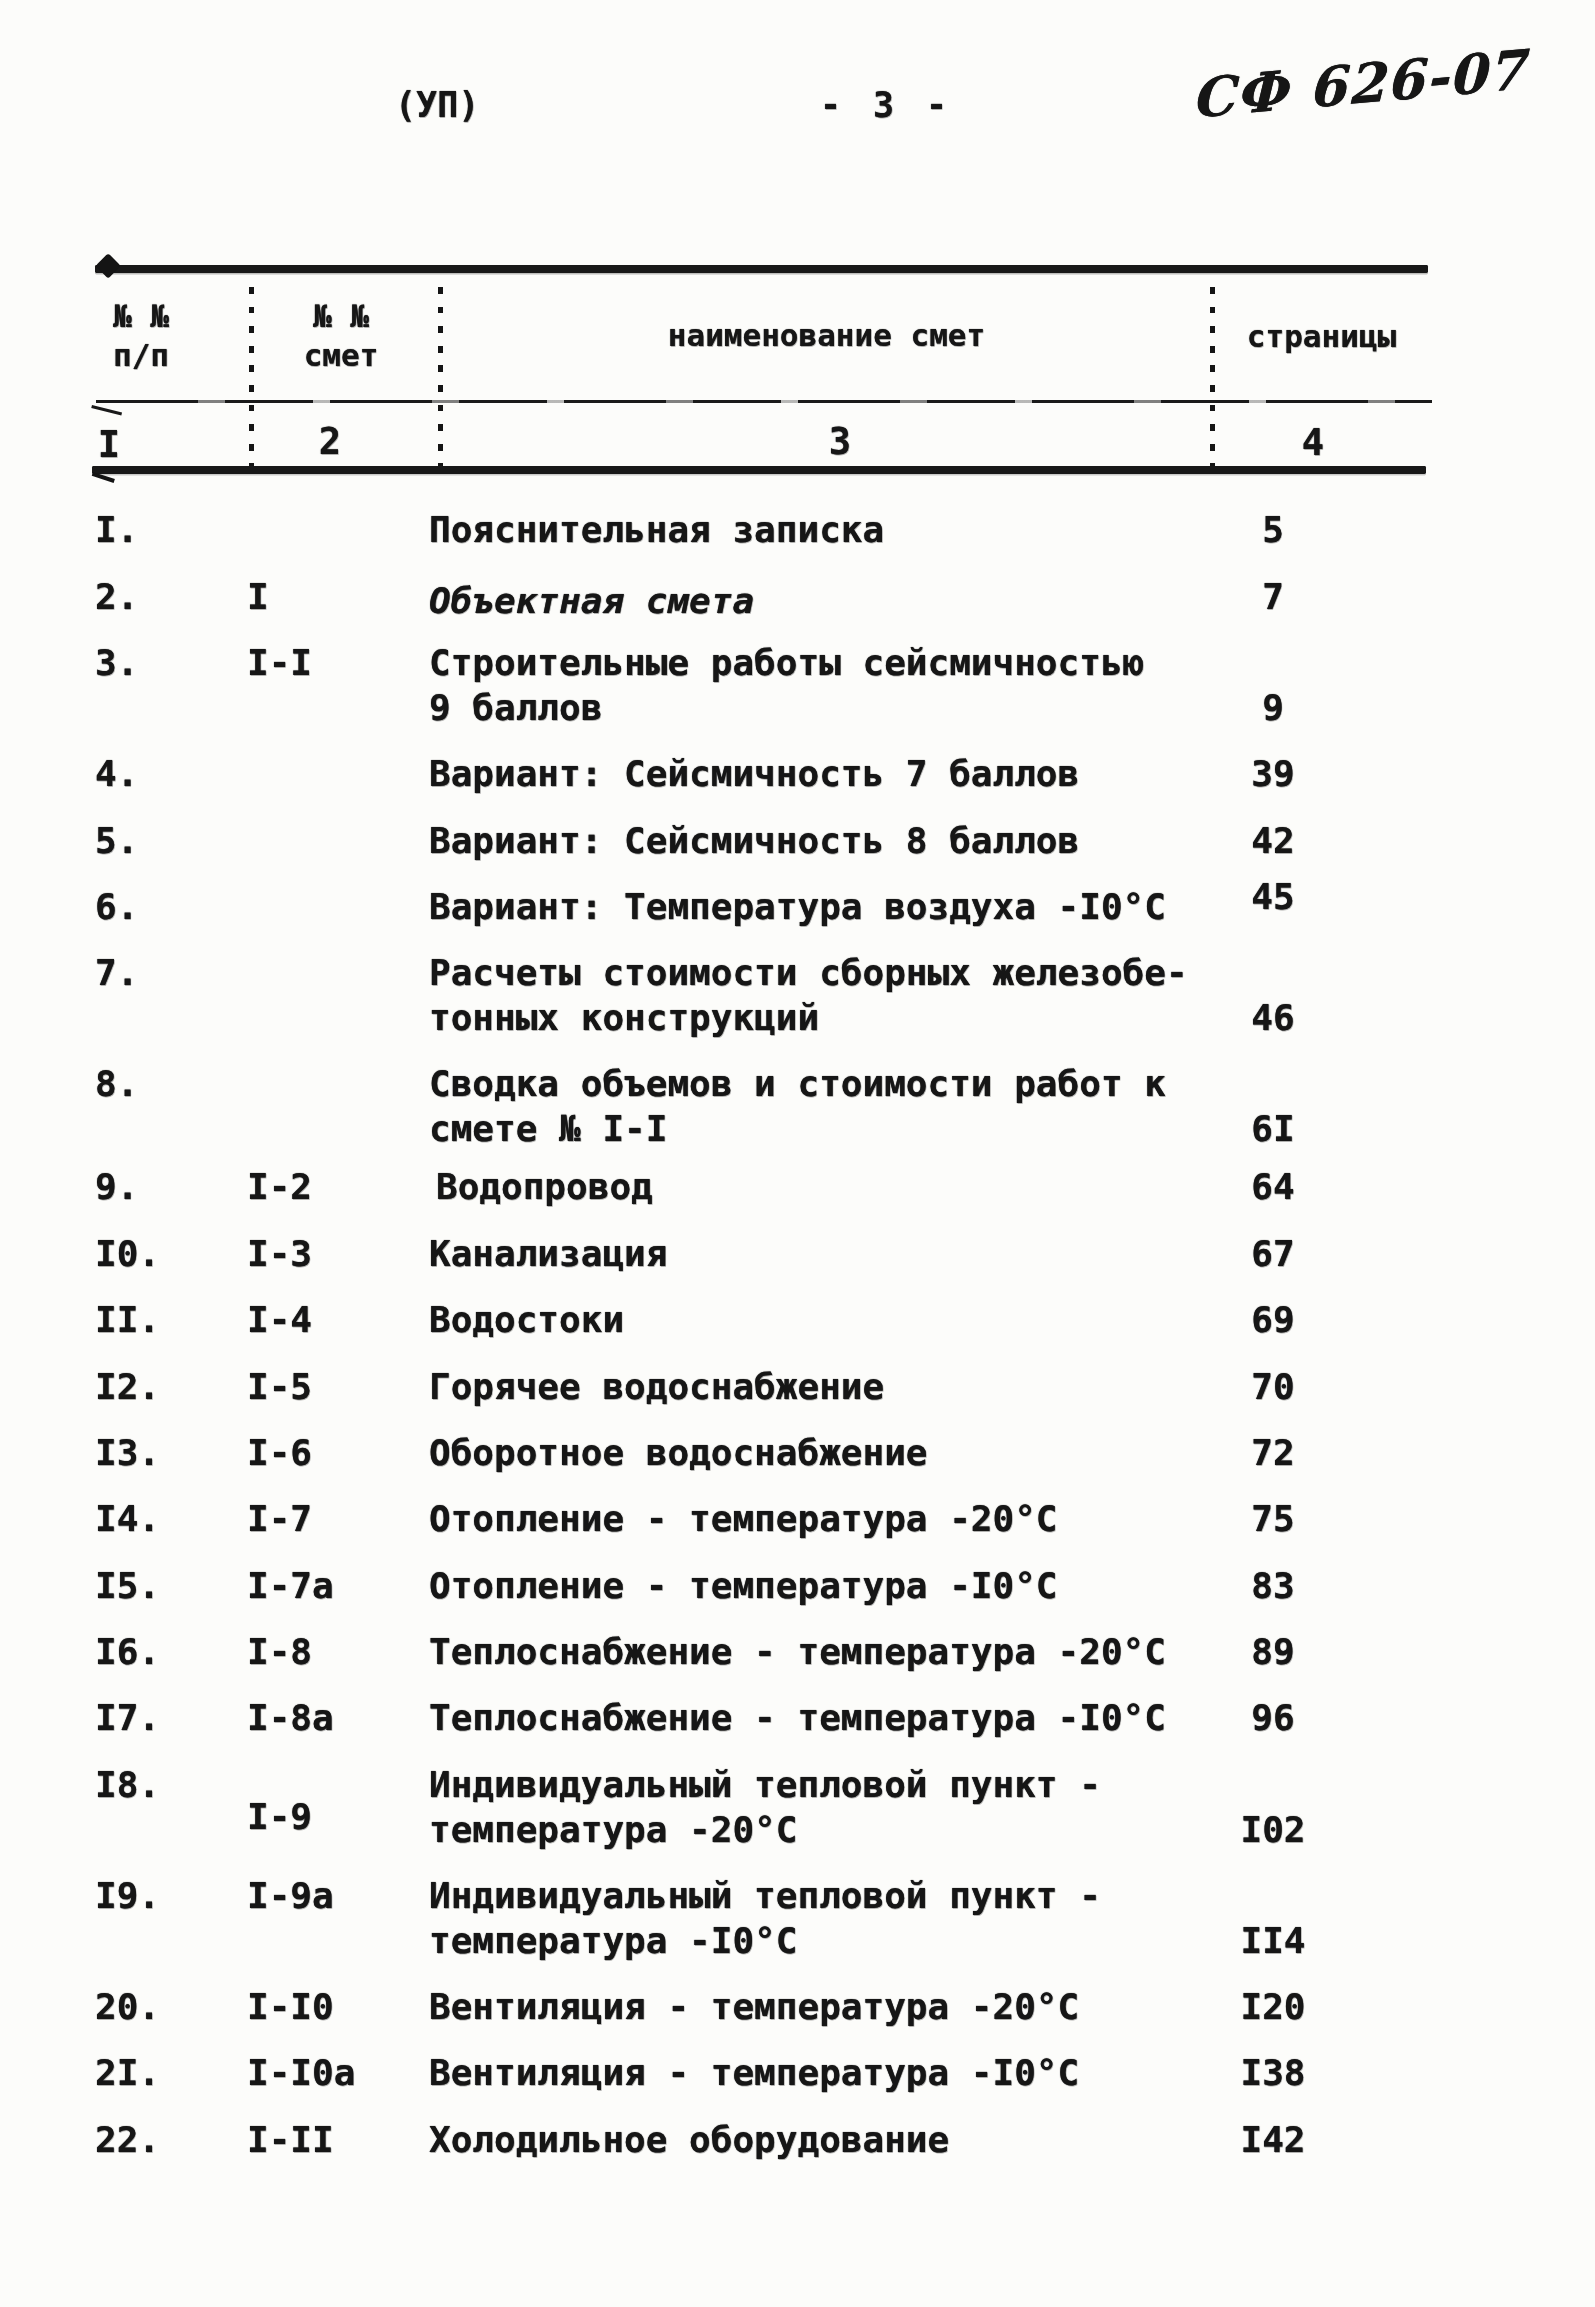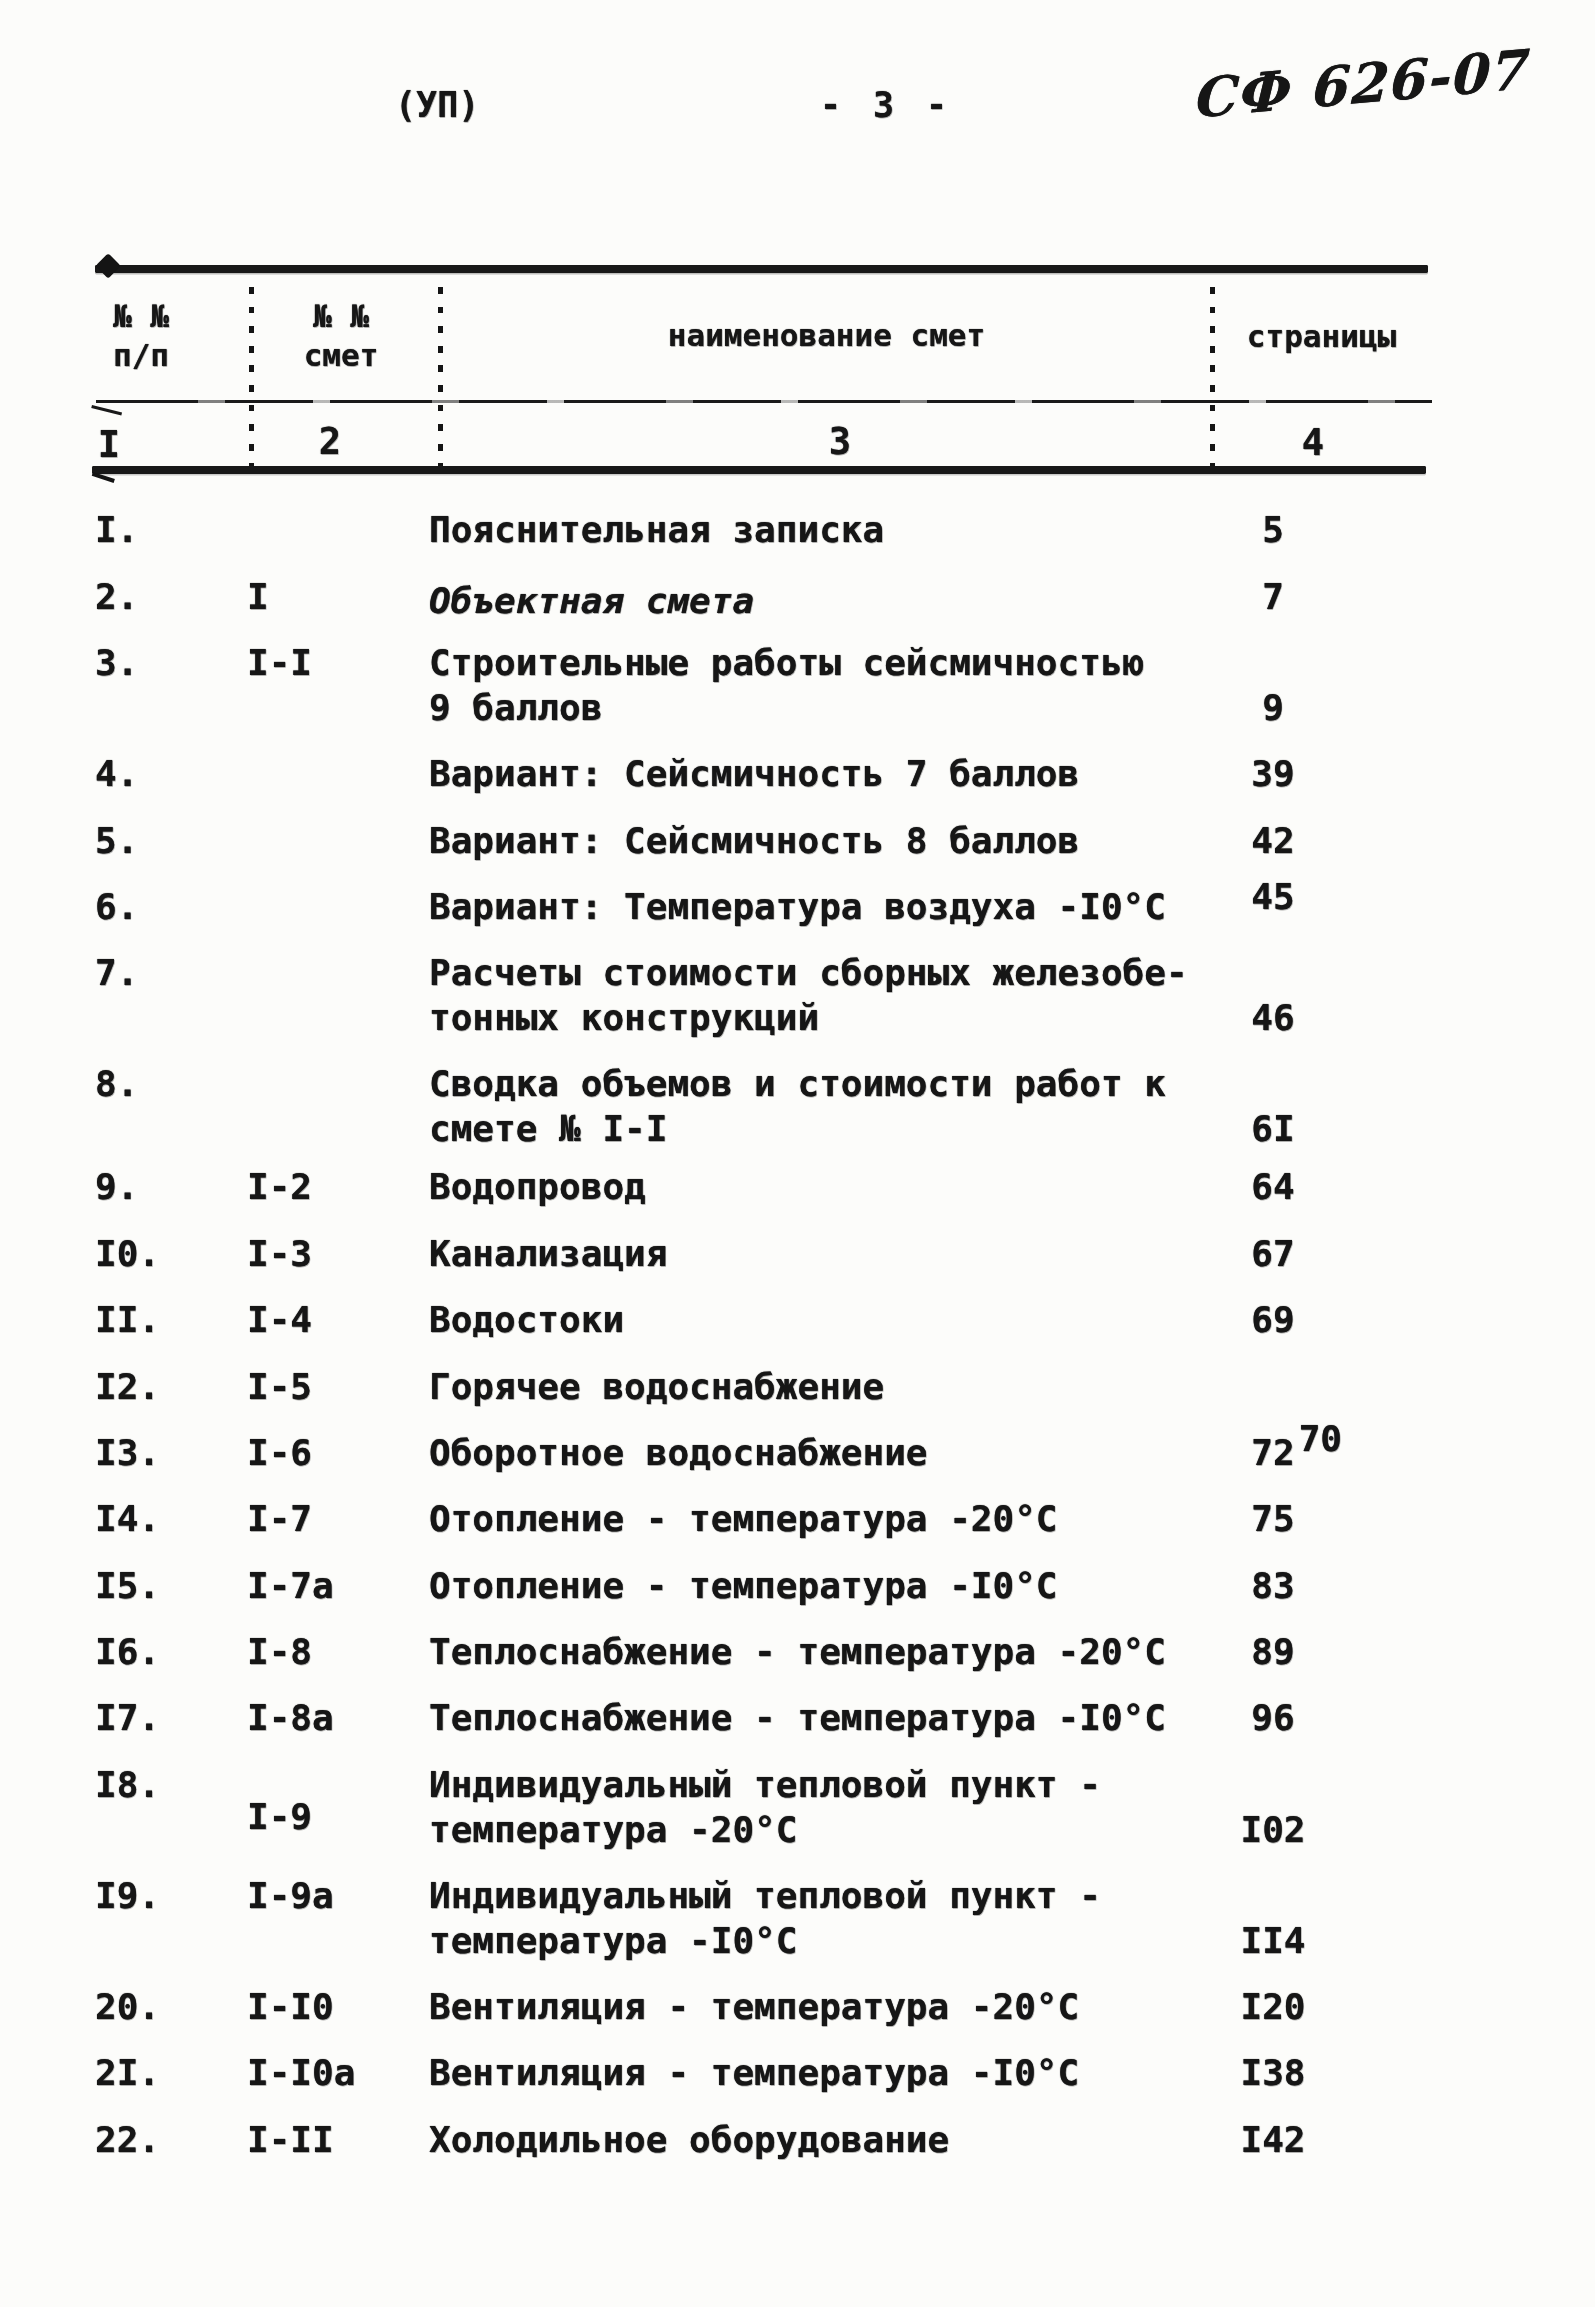--- a/index.html
+++ b/index.html
@@ -143,40 +143,40 @@
         </div>
         <div>
           <div class="cell ink c-num" style="top: 1063px;">8.</div>
           <div class="cell ink c-name" style="top: 1063px; text-align: right;">Сводка объемов и стоимости работ к</div>
           <div class="cell ink c-name" style="top: 1108px;">смете № I-I</div>
           <div class="cell ink c-page" style="top: 1108px;">6I</div>
         </div>
         <div>
           <div class="cell ink c-num" style="top: 1166px;">9.</div>
           <div class="cell ink c-smet" style="top: 1166px;">I-2</div>
-          <div class="cell ink c-name" style="top: 1166px;">Водопровод</div>
+          <div class="cell ink c-name" style="top: 1166px; margin-left: 7px;">Водопровод</div>
           <div class="cell ink c-page" style="top: 1166px;">64</div>
         </div>
         <div>
           <div class="cell ink c-num" style="top: 1233px;">I0.</div>
           <div class="cell ink c-smet" style="top: 1233px;">I-3</div>
           <div class="cell ink c-name" style="top: 1233px;">Канализация</div>
           <div class="cell ink c-page" style="top: 1233px;">67</div>
         </div>
         <div>
           <div class="cell ink c-num" style="top: 1299px;">II.</div>
           <div class="cell ink c-smet" style="top: 1299px;">I-4</div>
           <div class="cell ink c-name" style="top: 1299px;">Водостоки</div>
           <div class="cell ink c-page" style="top: 1299px;">69</div>
         </div>
         <div>
           <div class="cell ink c-num" style="top: 1366px;">I2.</div>
           <div class="cell ink c-smet" style="top: 1366px;">I-5</div>
           <div class="cell ink c-name" style="top: 1366px;">Горячее водоснабжение</div>
-          <div class="cell ink c-page" style="top: 1418px; text-align: right;">70</div>
+          <div class="cell ink c-page" style="top: 1366px;">70</div>
         </div>
         <div>
           <div class="cell ink c-num" style="top: 1432px;">I3.</div>
           <div class="cell ink c-smet" style="top: 1432px;">I-6</div>
           <div class="cell ink c-name" style="top: 1432px;">Оборотное водоснабжение</div>
           <div class="cell ink c-page" style="top: 1432px;">72</div>
         </div>
         <div>
           <div class="cell ink c-num" style="top: 1498px;">I4.</div>
           <div class="cell ink c-smet" style="top: 1498px;">I-7</div>

